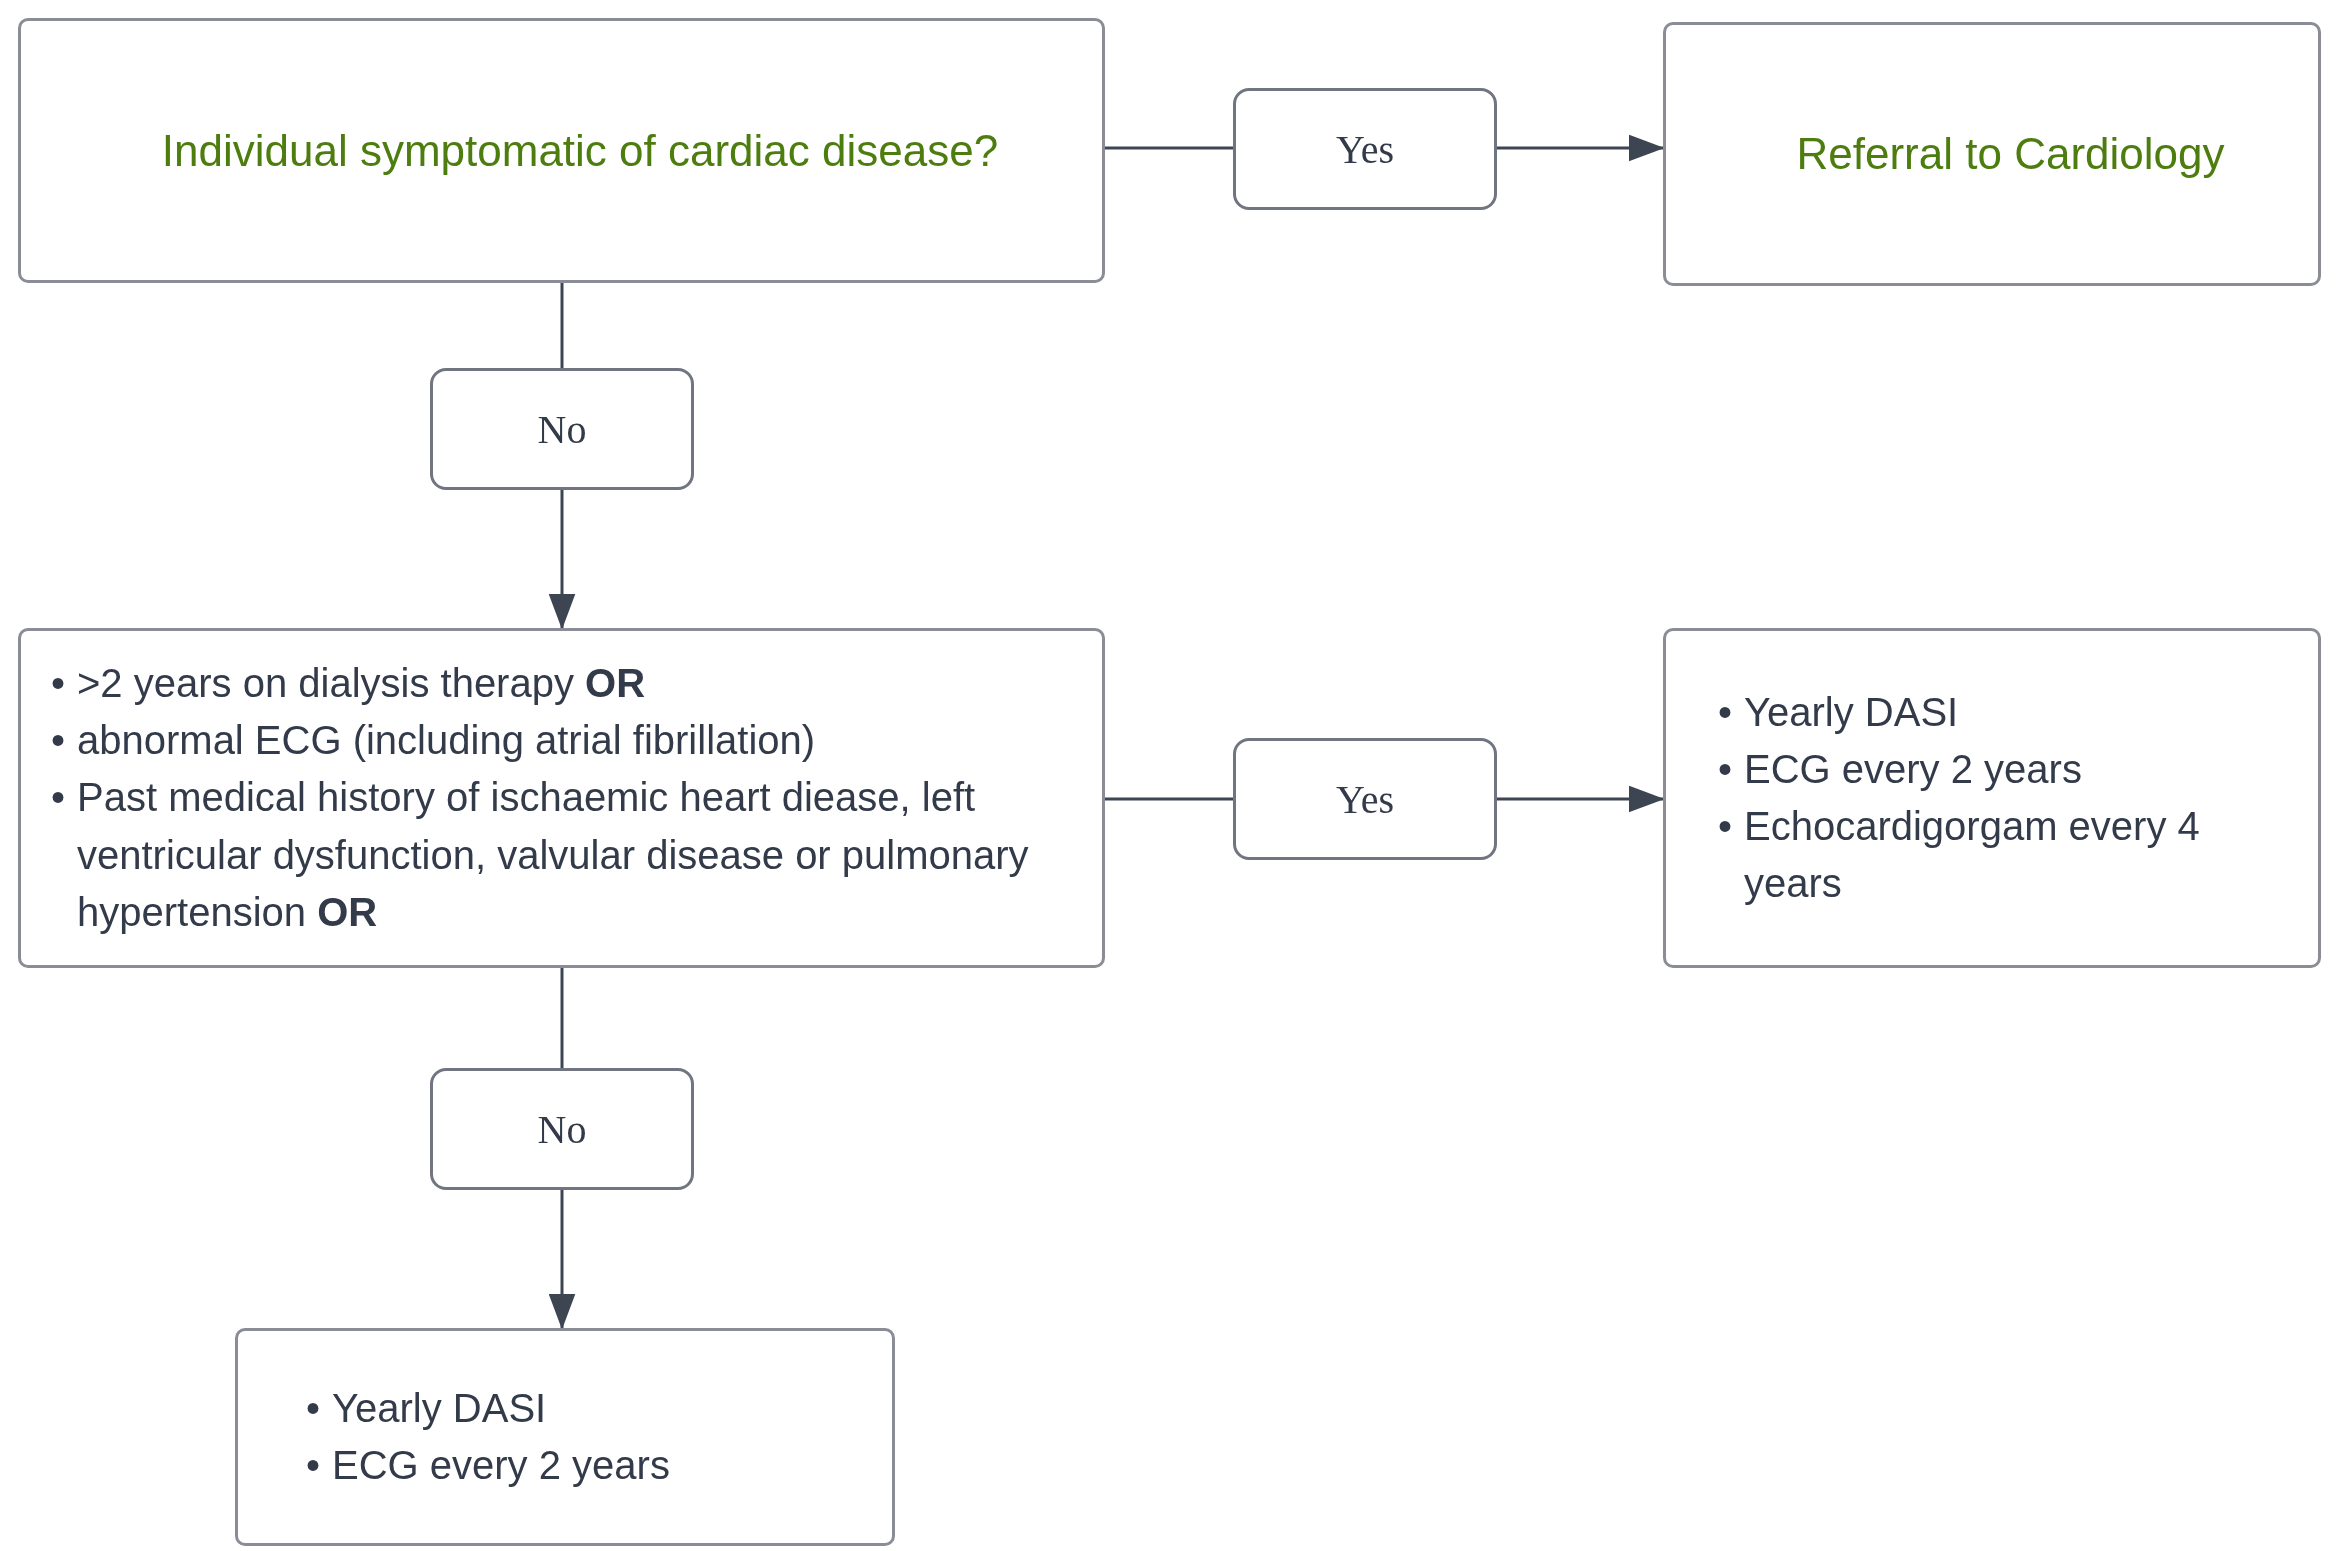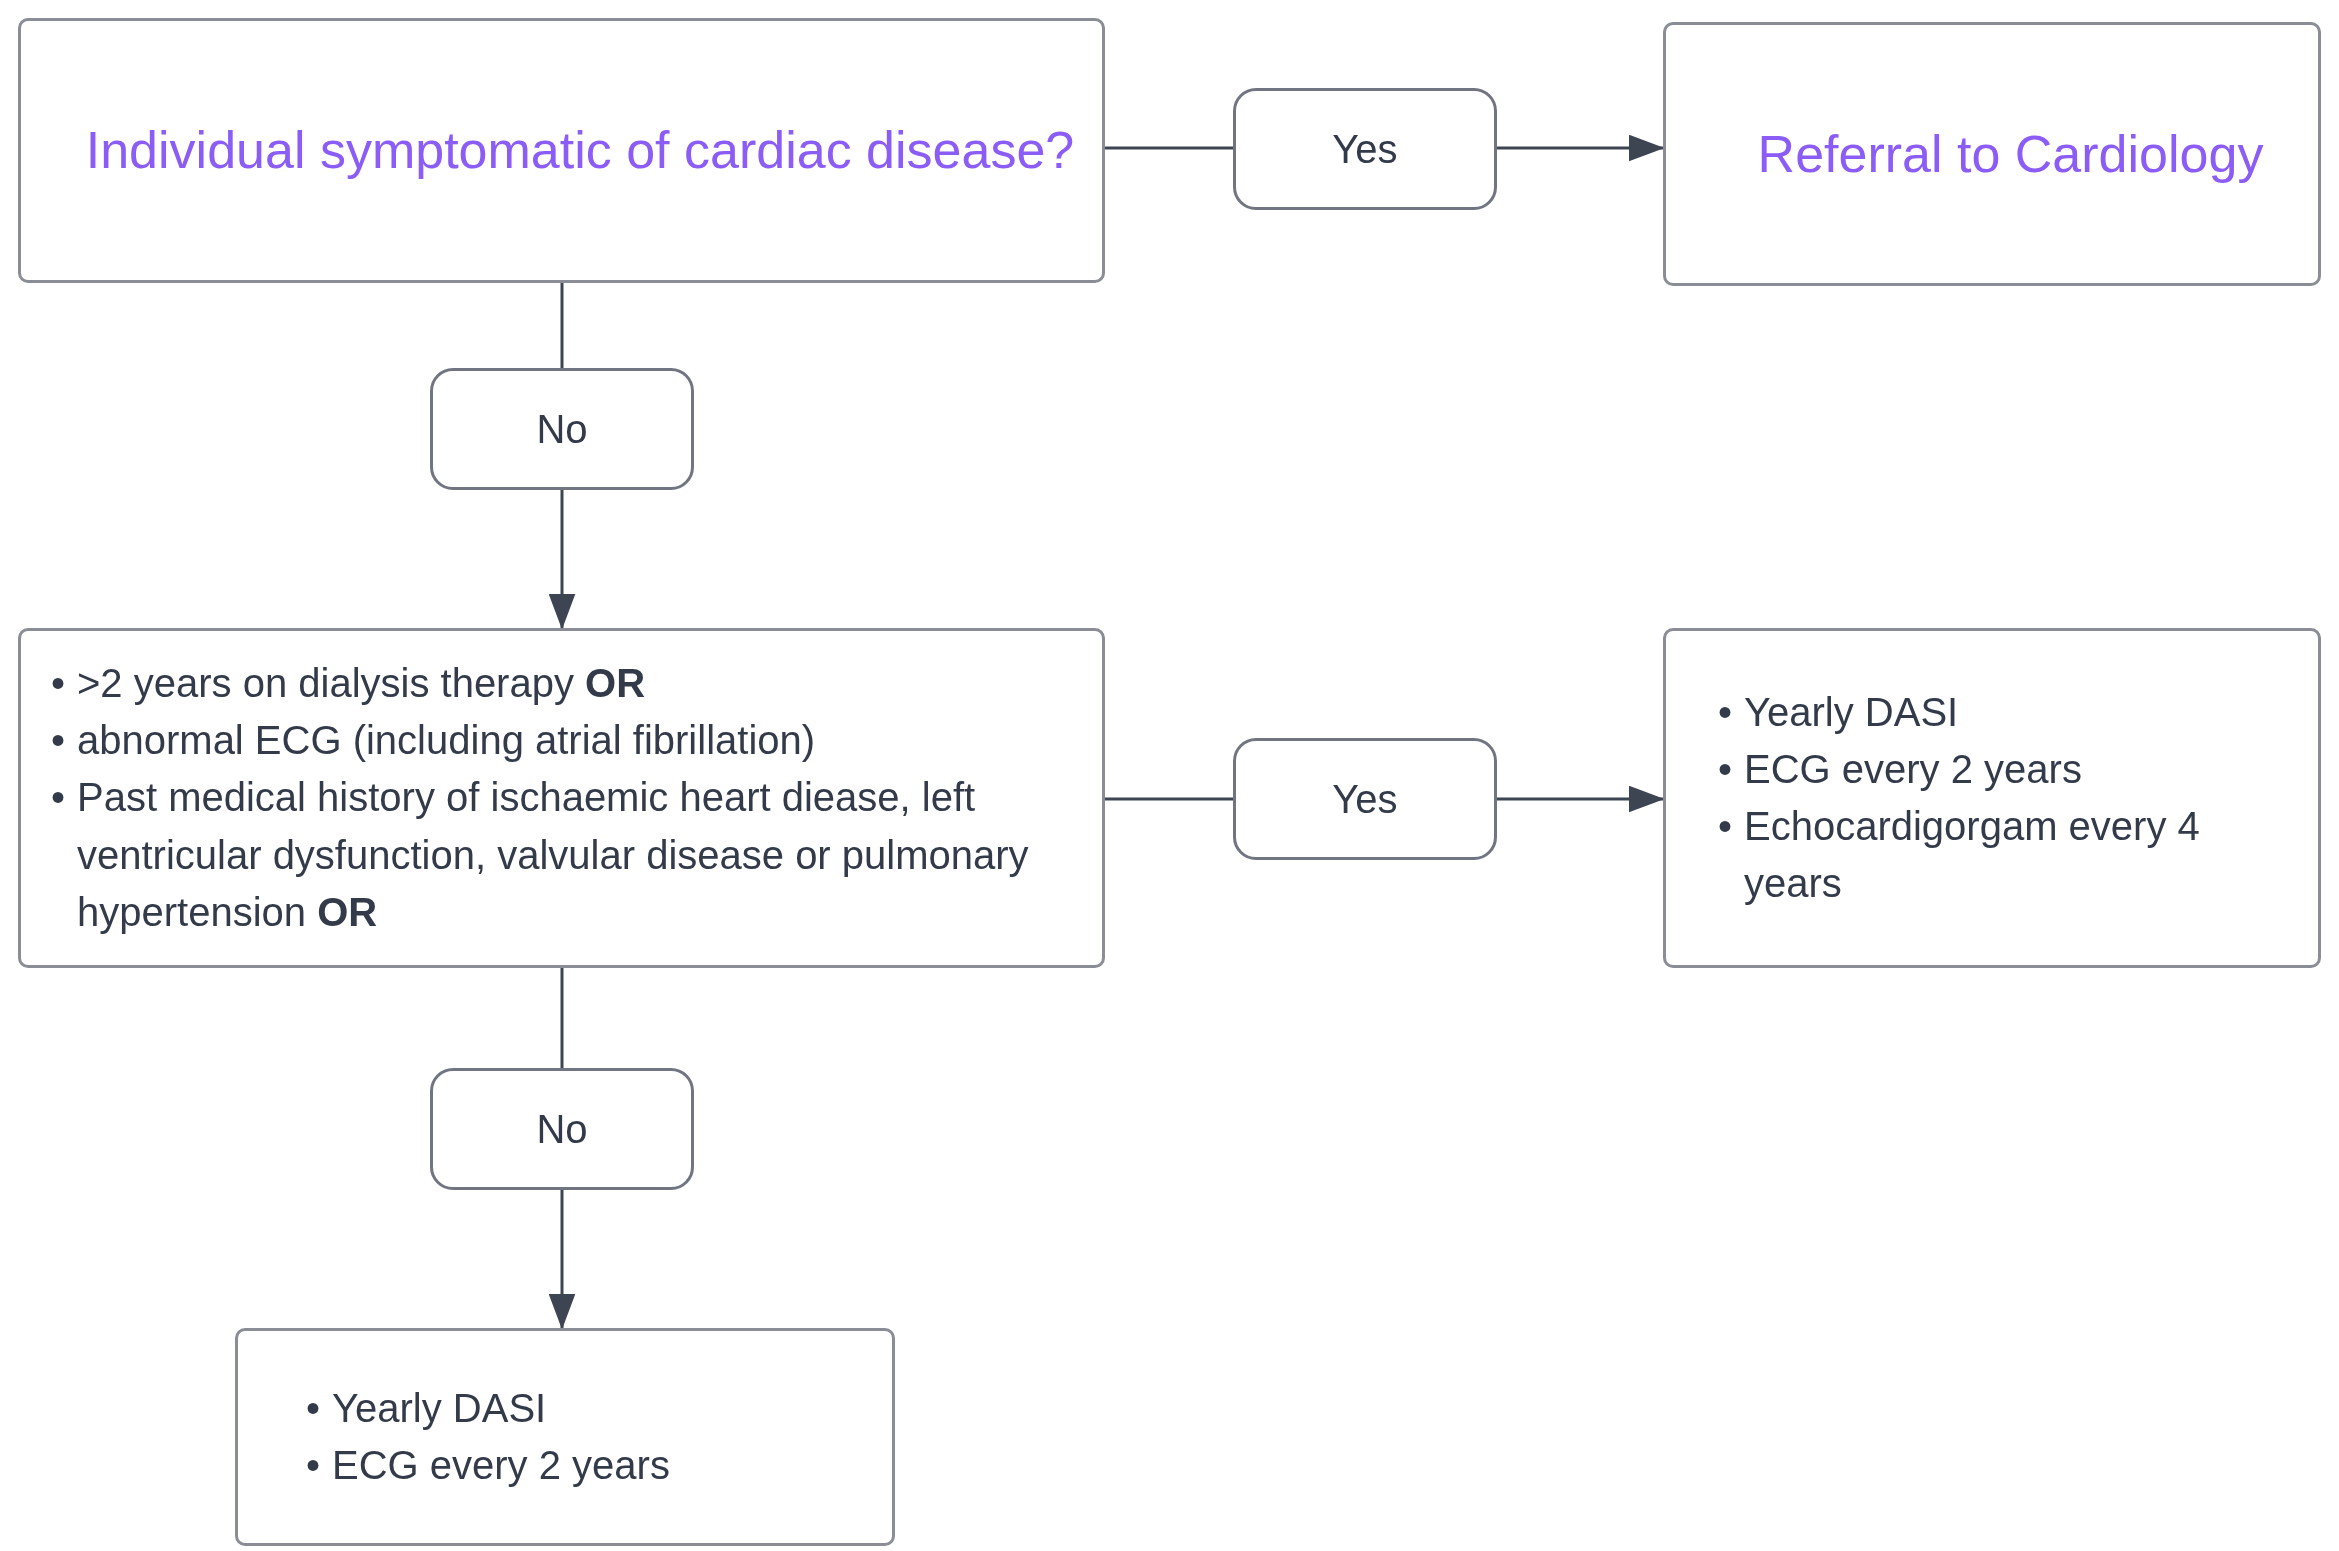--- a/index.html
+++ b/index.html
@@ -36,29 +36,30 @@
     border-radius: 10px;
     display: flex;
     align-items: center;
     color: #333b4a;
   }
   .node.center-text {
     justify-content: center;
     text-align: center;
   }
   .node-text {
-    font-size: 52px;
+    font-size: 44px;
     line-height: 1.35;
-    color: #8b5cf6;
+    color: #4d7c0f;
     white-space: nowrap;
     margin-left: 37px;
   }
   .label-node {
     border: 3px solid #707581;
-    border-radius: 23px;
+    border-radius: 16px;
+    font-family: Liberation Serif, serif;
   }
   .label-text {
     font-size: 40px;
     color: #333b4a;
   }
   .bullet-list {
     list-style: none;
     margin: 0;
     padding: 0;
     width: 100%;

